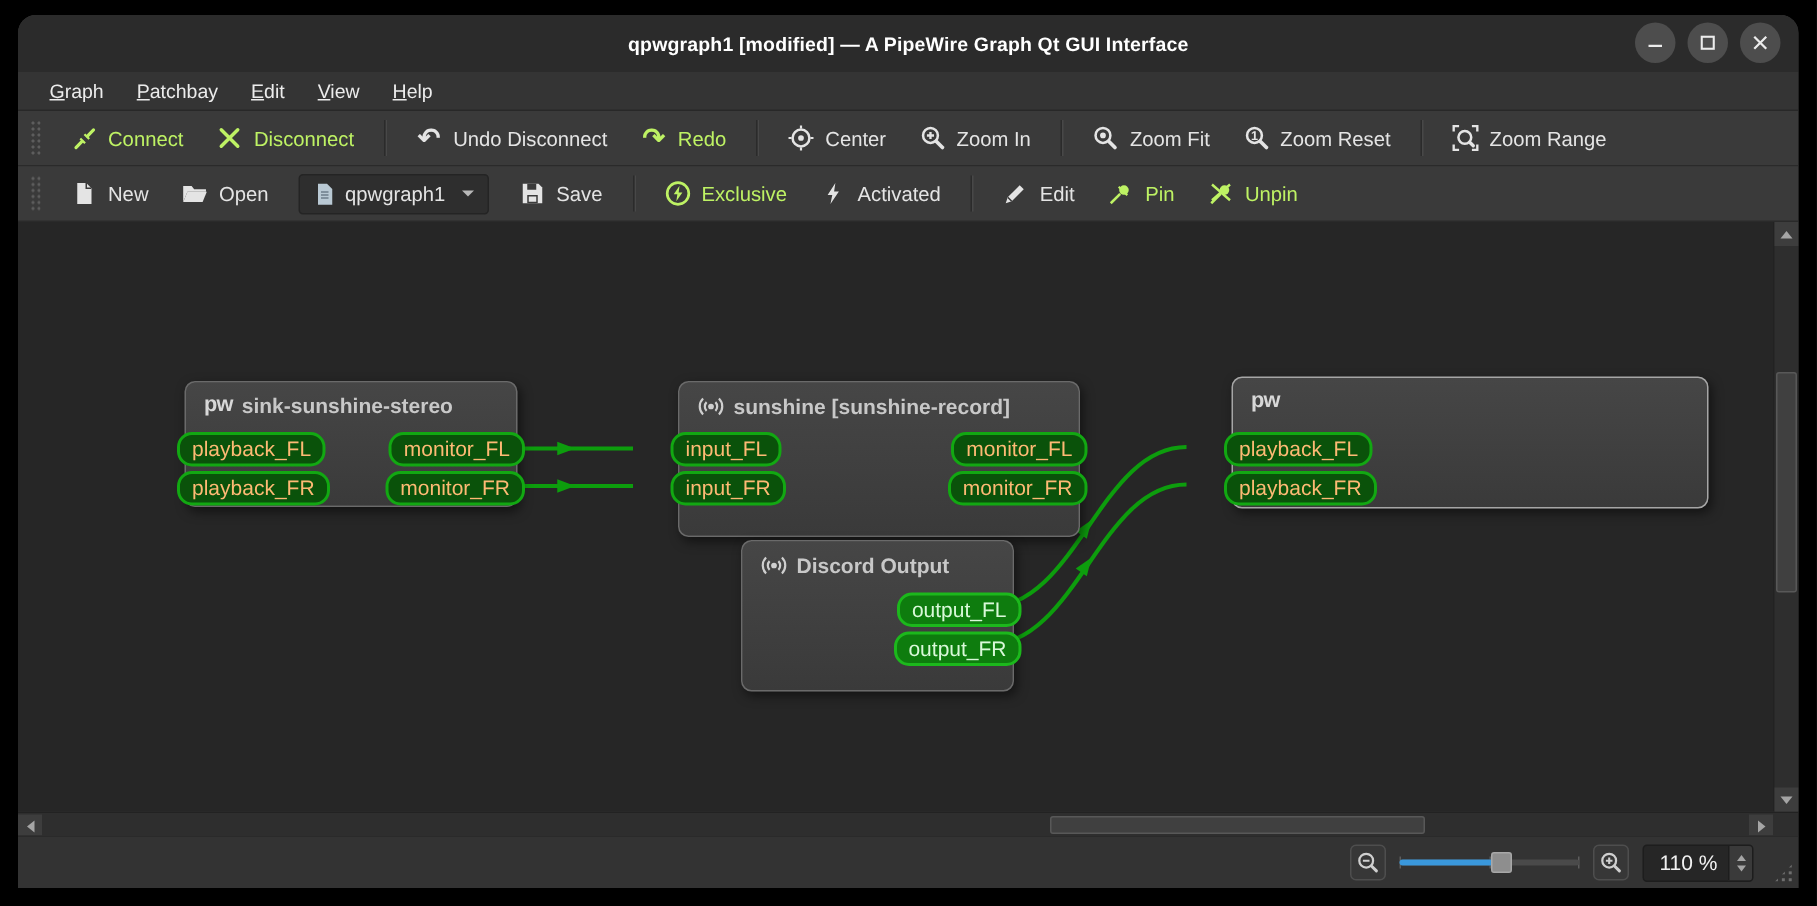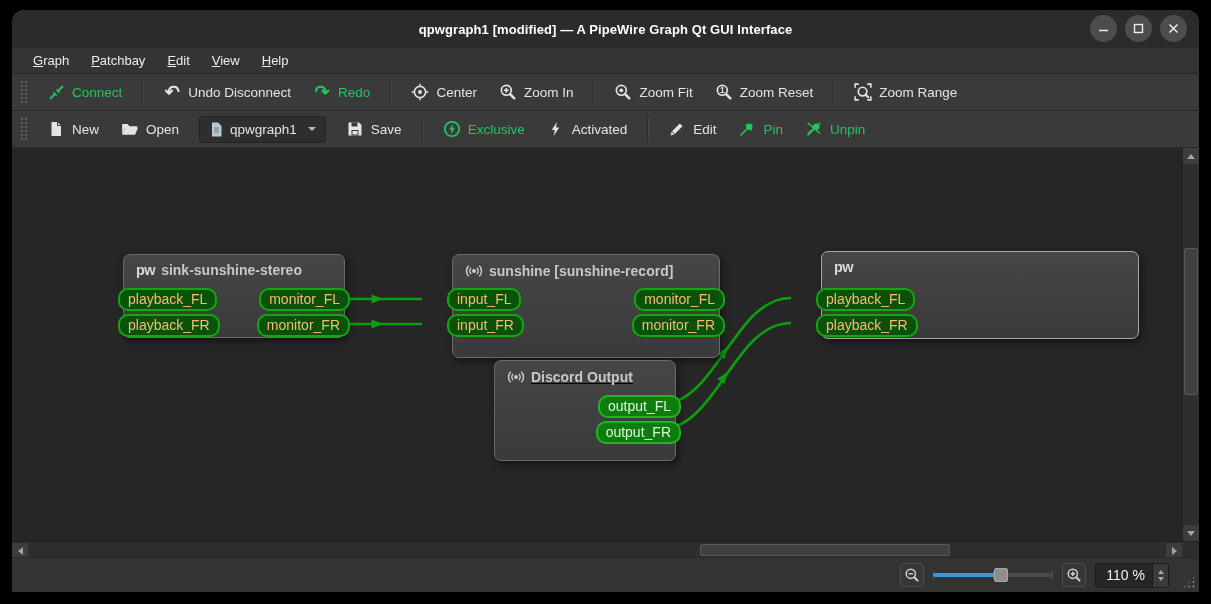--- a/index.html
+++ b/index.html
@@ -25,21 +25,21 @@
   .menuitem::first-letter { text-decoration:underline; }
 
   
   .toolbar { height:37px; background:#3a3a3a; display:flex; align-items:center;
     border-bottom:1px solid #2a2a2a; padding:0 6px; gap:2px; flex:none; }
   .tb-handle { width:7px; height:24px; margin:0 8px 0 2px;
     background-image:radial-gradient(#5d5d5d 1px, transparent 1.1px);
     background-size:4px 4px; }
   .tb-btn { display:flex; align-items:center; gap:7px; color:#e4e4e4;
     font-size:13.5px; padding:6px 10px; border-radius:3px; white-space:nowrap; }
-  .tb-btn.disabled { color:#22c55e; }
+  .tb-btn.disabled { color:#bef264; }
   .tb-sep { width:1px; height:24px; background:#2b2b2b; margin:0 8px;
     box-shadow:1px 0 0 #484848; }
   .icon { width:18px; height:18px; display:inline-flex; align-items:center; justify-content:center; }
   .uarrow { font-size:18px; line-height:18px; font-weight:bold; }
 
   .combo { display:flex; align-items:center; gap:7px; background:#2e2e2e;
     border:1px solid #242424; border-radius:3px; padding:0 9px; height:27px;
     color:#e4e4e4; font-size:13.5px; margin:0 8px; }
   .chev { width:0; height:0; border-top:4px solid #b8b8b8;
     border-left:4px solid transparent; border-right:4px solid transparent; margin-left:4px; }
@@ -146,20 +146,28 @@
     <div class="tb-btn disabled">
       <span class="icon">
         <svg width="17" height="17" viewBox="0 0 16 16">
             <path d="M2.5 13.5 L6.3 9.7 M9.7 6.3 L13.5 2.5" stroke="currentColor" stroke-width="2" stroke-linecap="round"></path>
             <path d="M5.2 7.8 l3 3 M7.8 5.2 l3 3" stroke="currentColor" stroke-width="1.4"></path>
           </svg>
       </span>
       <span>Connect</span>
     </div>
 
+    <div class="tb-btn disabled">
+      <span class="icon">
+        <svg width="16" height="16" viewBox="0 0 16 16">
+            <path d="M2.5 2.5 L13.5 13.5 M13.5 2.5 L2.5 13.5" stroke="currentColor" stroke-width="2.3" stroke-linecap="round"></path>
+          </svg>
+      </span>
+      <span>Disconnect</span>
+    </div>
 
     <div class="tb-sep"></div>
 
     <div class="tb-btn">
       <span class="icon uarrow">↶</span>
       <span>Undo Disconnect</span>
     </div>
 
     <div class="tb-btn disabled">
       <span class="icon uarrow">↷</span>
@@ -377,21 +385,21 @@
             <div class="port">input_FL</div>
             <div class="port">input_FR</div>
           </div>
           <div class="pcol right">
             <div class="port">monitor_FL</div>
             <div class="port">monitor_FR</div>
           </div>
         </div>
       </div>
 
-      <div class="node" style="left:458px; top:212px; width:182px; height:101px;text-decoration:underline;">
+      <div class="node" style="left:458px; top:212px; width:182px; height:101px;">
         <div class="node-title">
           <span class="icon">
             <svg width="18" height="18" viewBox="0 0 16 16">
                 <circle cx="8" cy="8" r="1.7" fill="#cfcfcf"></circle>
                 <path d="M5.4 5.4 A3.7 3.7 0 0 0 5.4 10.6 M3.3 3.3 A6.6 6.6 0 0 0 3.3 12.7 M10.6 5.4 A3.7 3.7 0 0 1 10.6 10.6 M12.7 3.3 A6.6 6.6 0 0 1 12.7 12.7" fill="none" stroke="#cfcfcf" stroke-width="1.3"></path>
               </svg>
           </span>
           <span>Discord Output</span>
         </div>
         <div class="ports" style="top:34px;">

